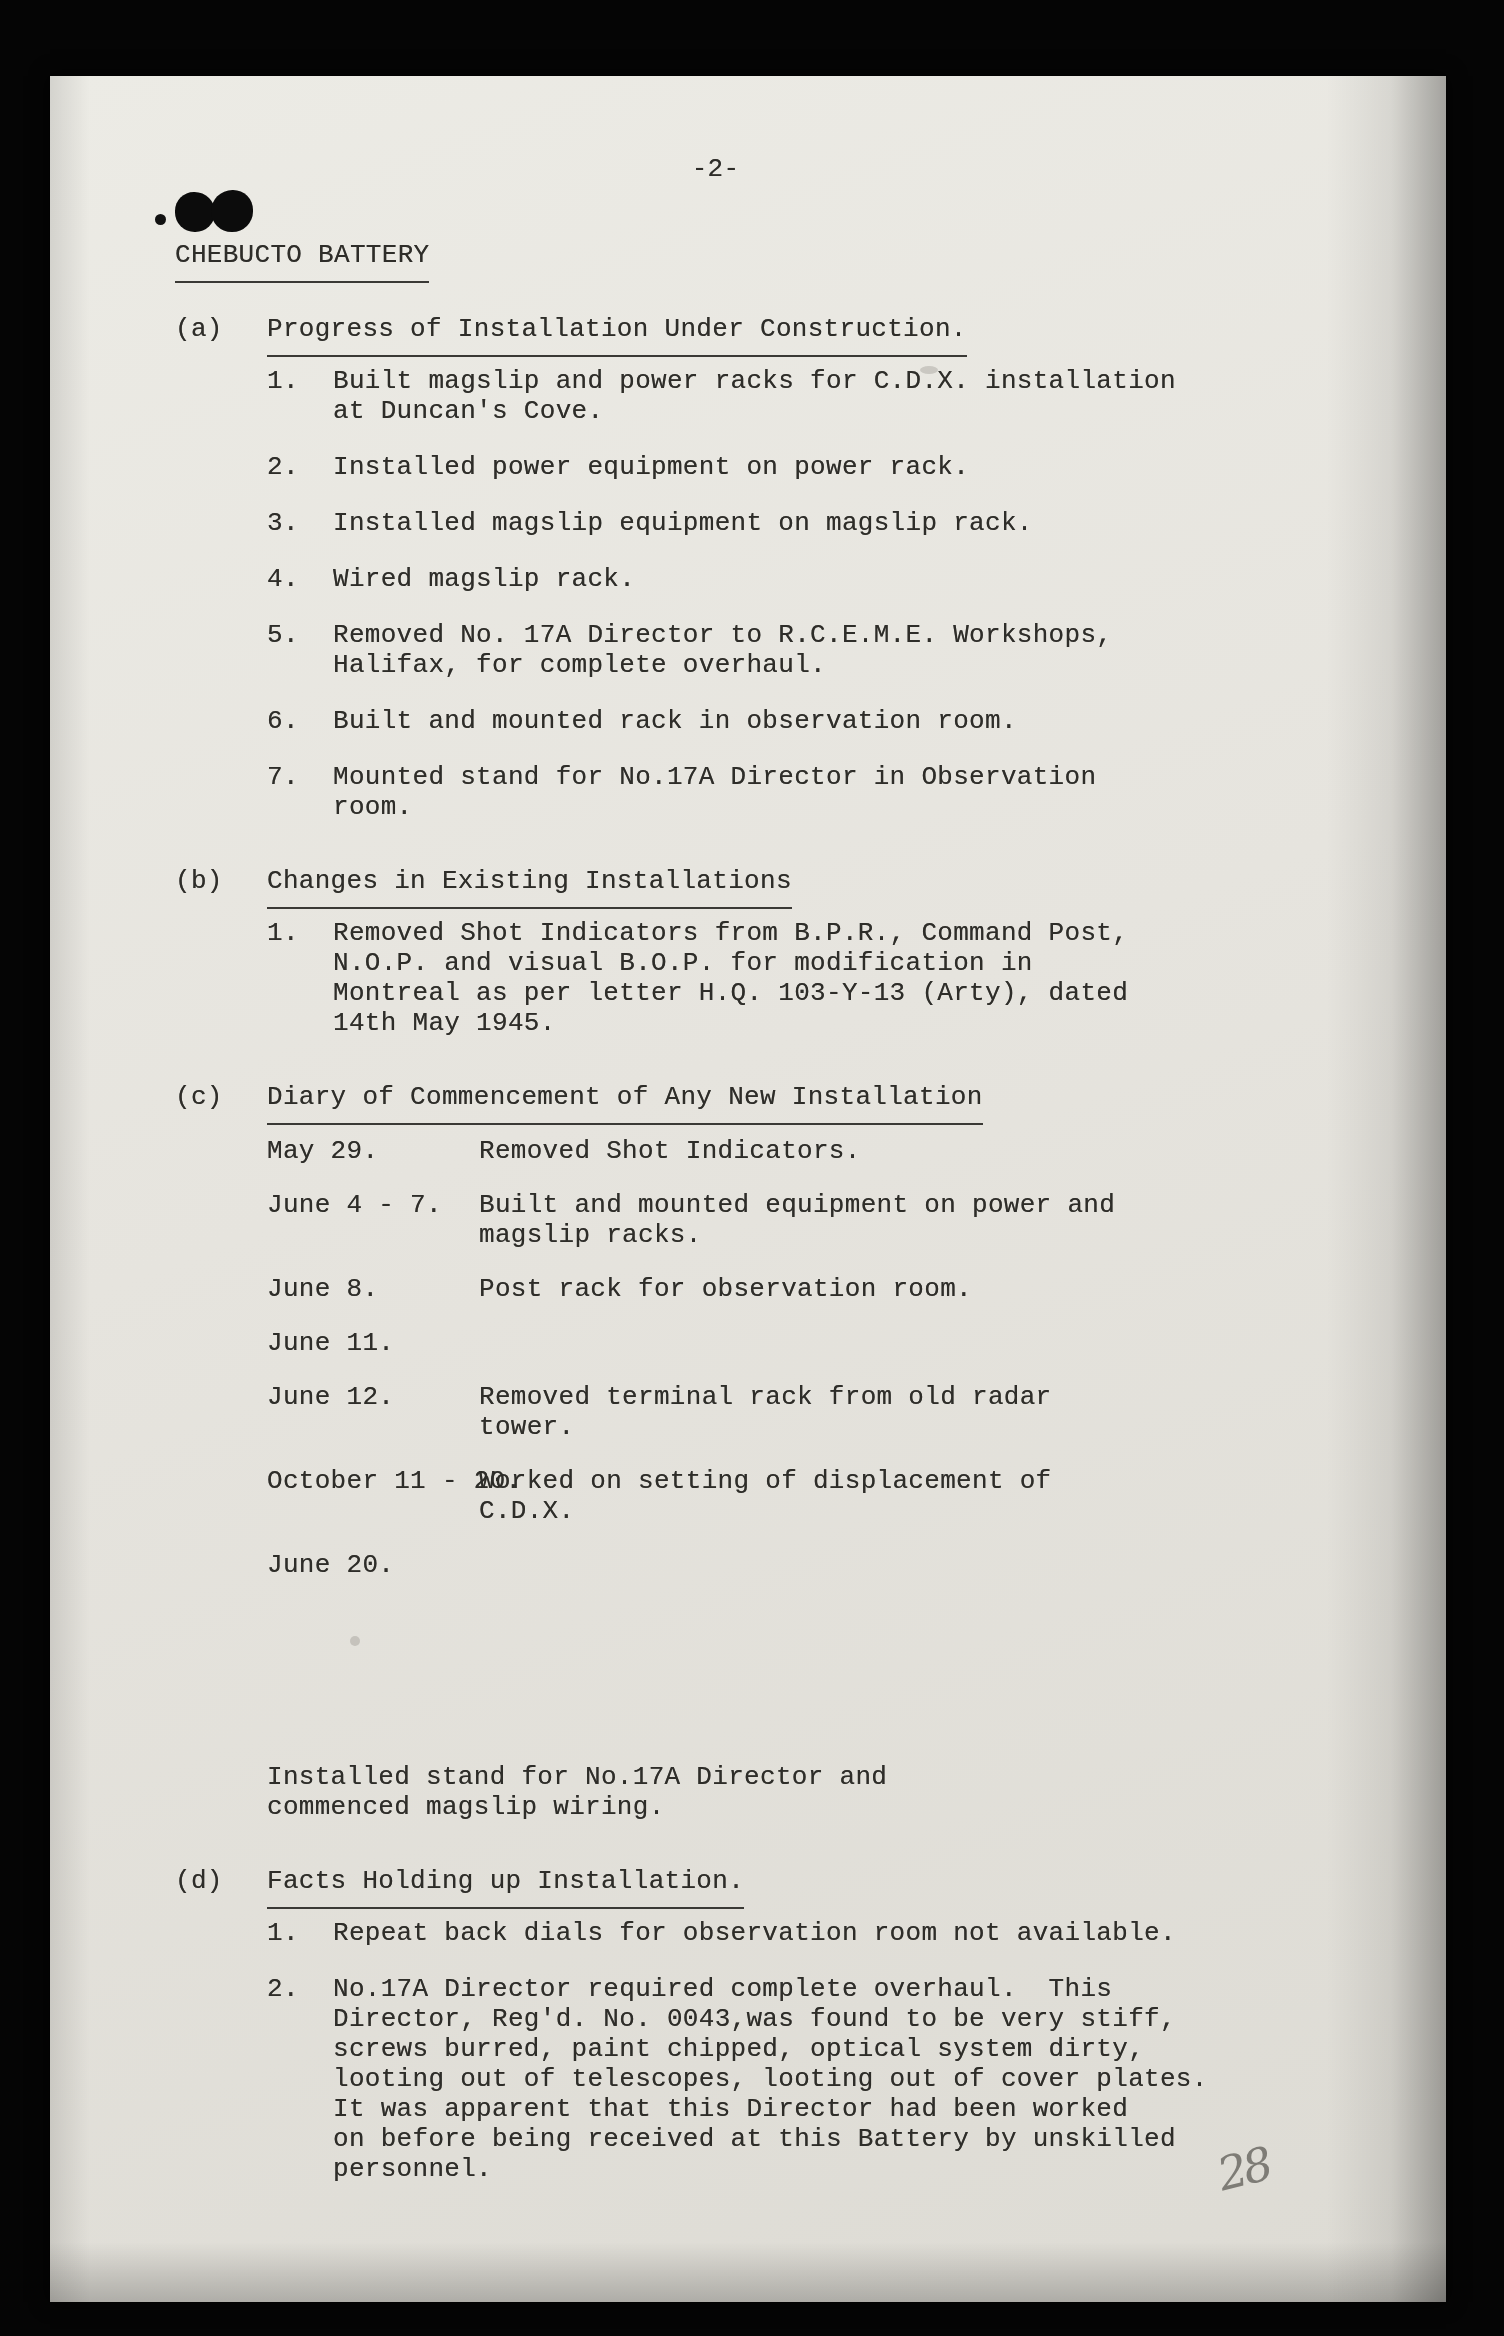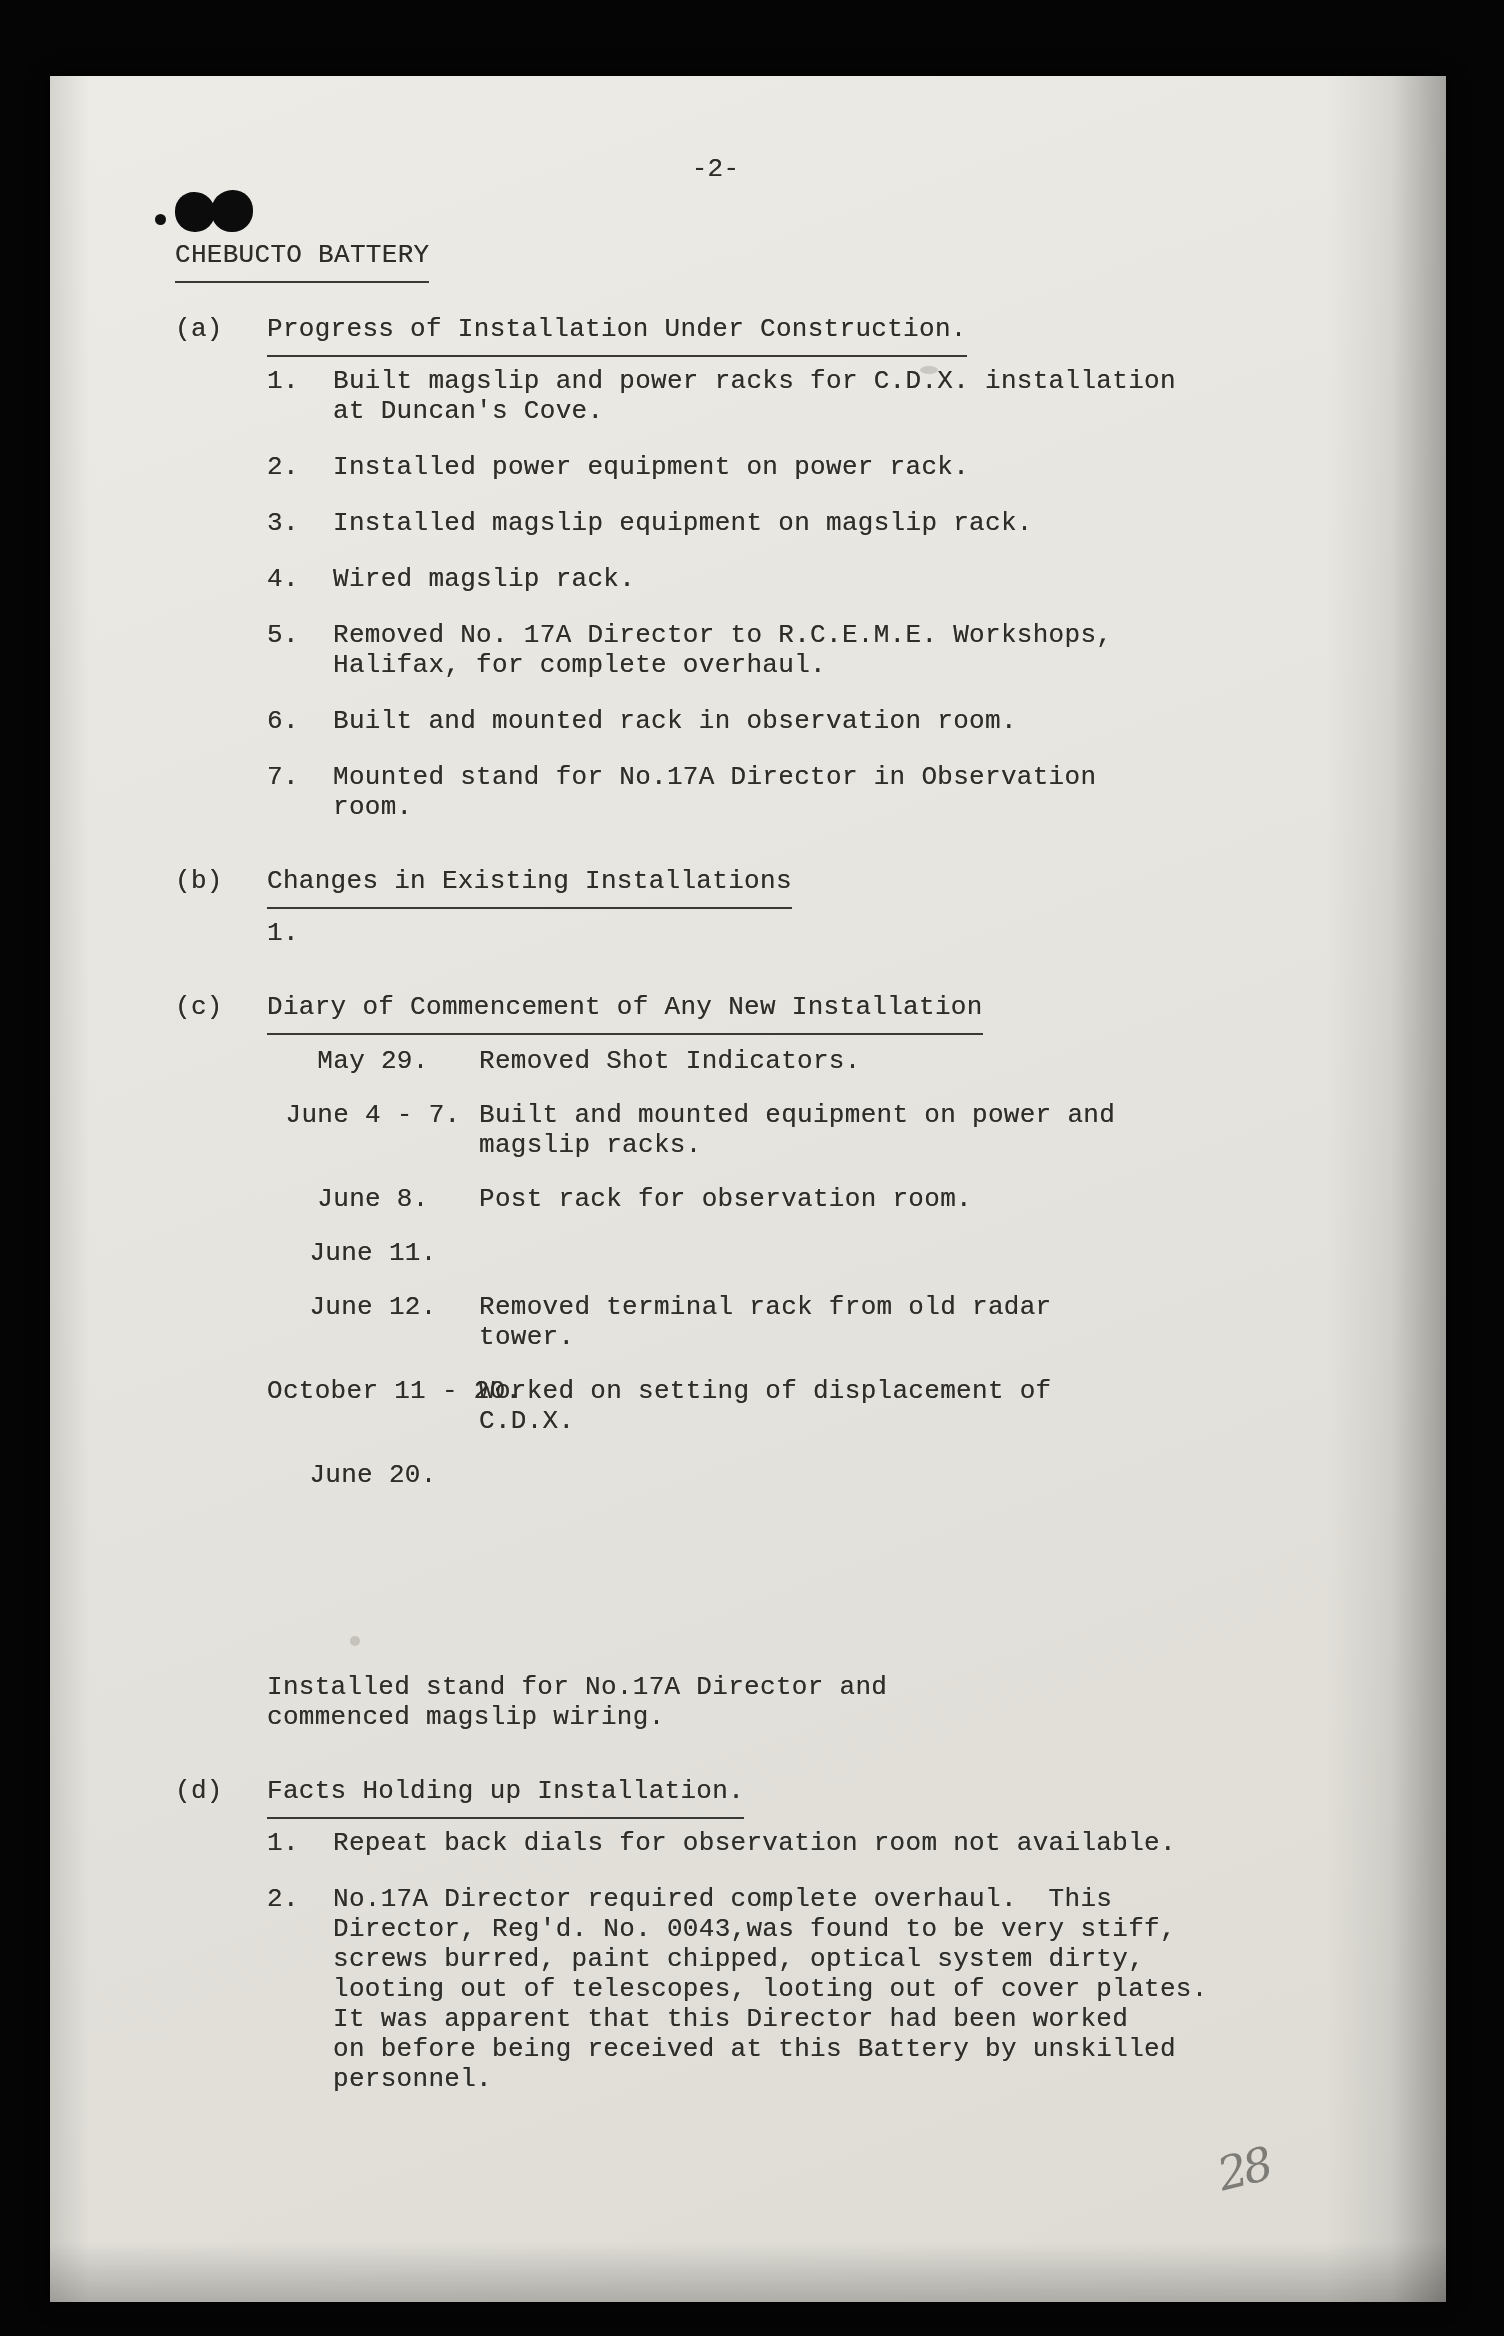--- a/index.html
+++ b/index.html
@@ -84,21 +84,21 @@
   .section-head { display: flex; }
   .sec-label { width: 92px; flex: 0 0 92px; }
   .items { margin-left: 92px; margin-top: 22px; }
   .item { display: flex; margin-bottom: 26px; }
   .item:last-child { margin-bottom: 0; }
   .num { width: 66px; flex: 0 0 66px; }
   .txt { white-space: pre-wrap; max-width: 900px; }
   .diary { margin-left: 92px; margin-top: 24px; }
   .drow { display: flex; margin-bottom: 24px; }
   .drow:last-child { margin-bottom: 0; flex-direction: column; }
-  .ddate { width: 212px; flex: 0 0 212px; white-space: pre; text-align: center; }
+  .ddate { width: 212px; flex: 0 0 212px; white-space: pre; }
   .dtxt { white-space: pre-wrap; max-width: 760px; }
   .handwritten-mark {
     position: absolute;
     left: 1168px;
     top: 2078px;
     font-family: "DejaVu Serif", serif;
     font-style: italic;
     font-size: 46px;
     color: #7e7c76;
     transform: rotate(-14deg);
@@ -171,20 +171,24 @@
       </div>
 
       <div class="section">
         <div class="section-head">
           <span class="sec-label">(b)</span>
           <span><span class="underlined">Changes in Existing Installations</span></span>
         </div>
         <div class="items">
           <div class="item">
             <span class="num">1.</span>
+            <span class="txt">Removed Shot Indicators from B.P.R., Command Post,
+N.O.P. and visual B.O.P. for modification in
+Montreal as per letter H.Q. 103-Y-13 (Arty), dated
+14th May 1945.</span>
           </div>
         </div>
       </div>
 
       <div class="section">
         <div class="section-head">
           <span class="sec-label">(c)</span>
           <span><span class="underlined">Diary of Commencement of Any New Installation</span></span>
         </div>
         <div class="diary">

